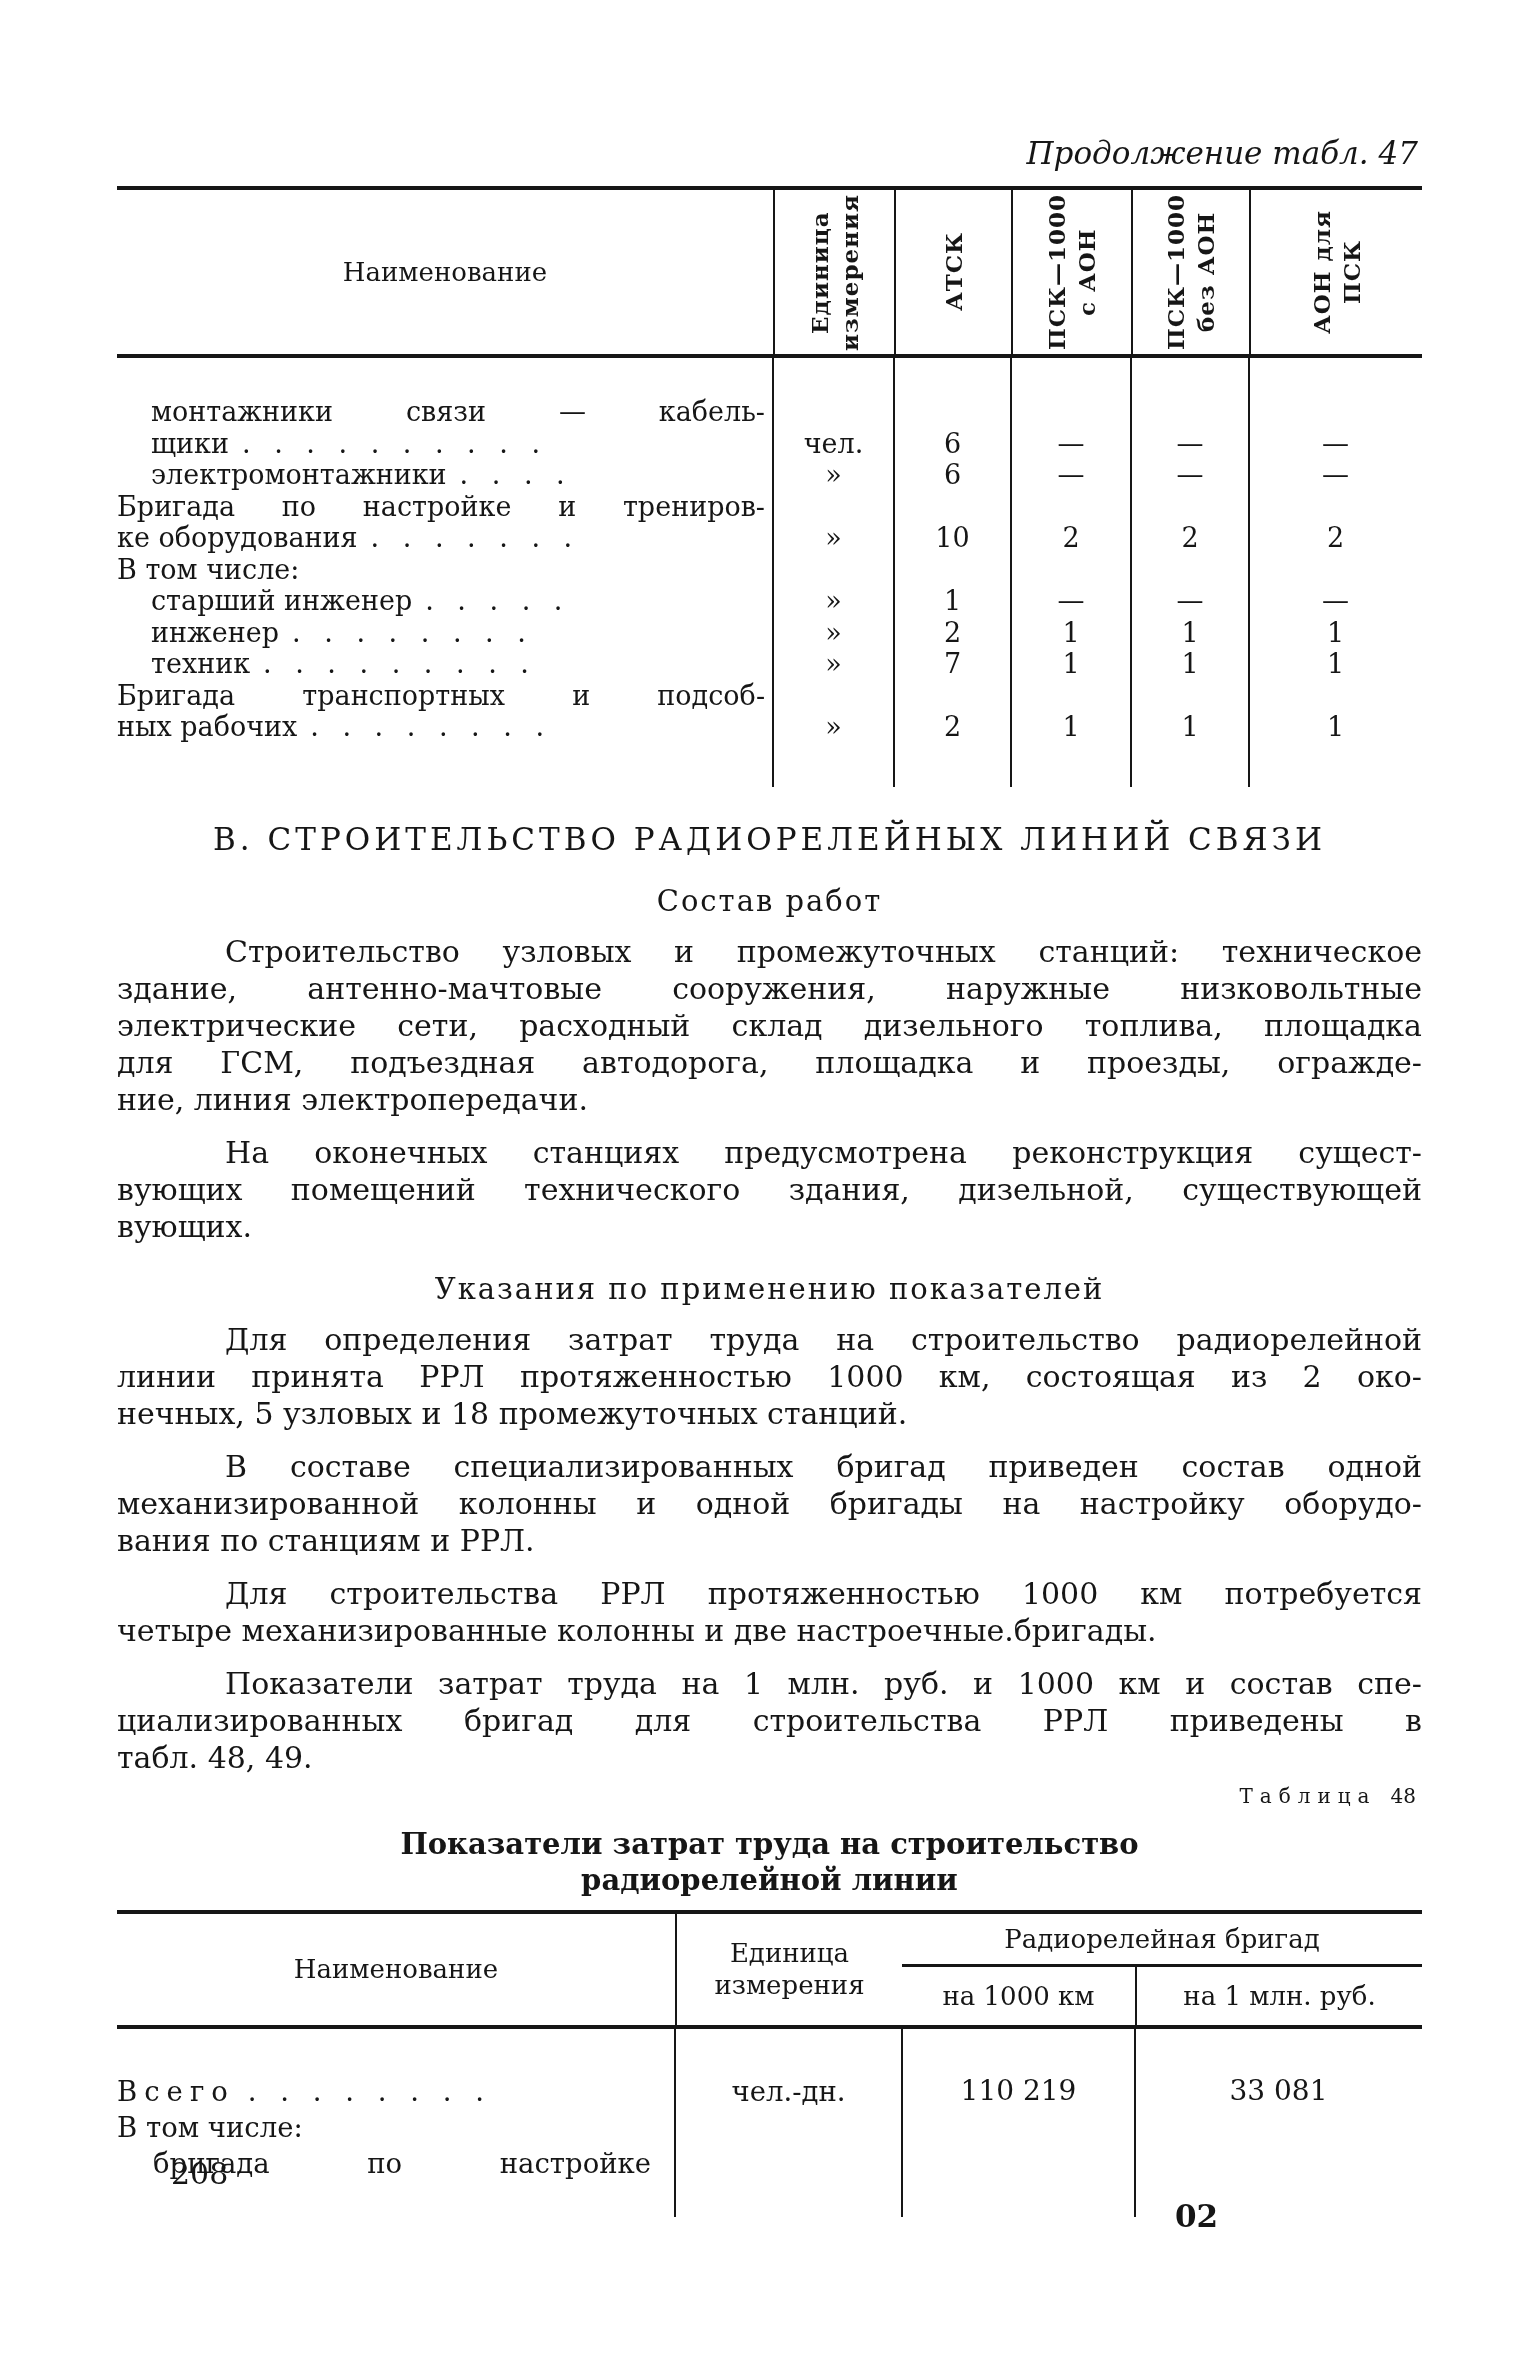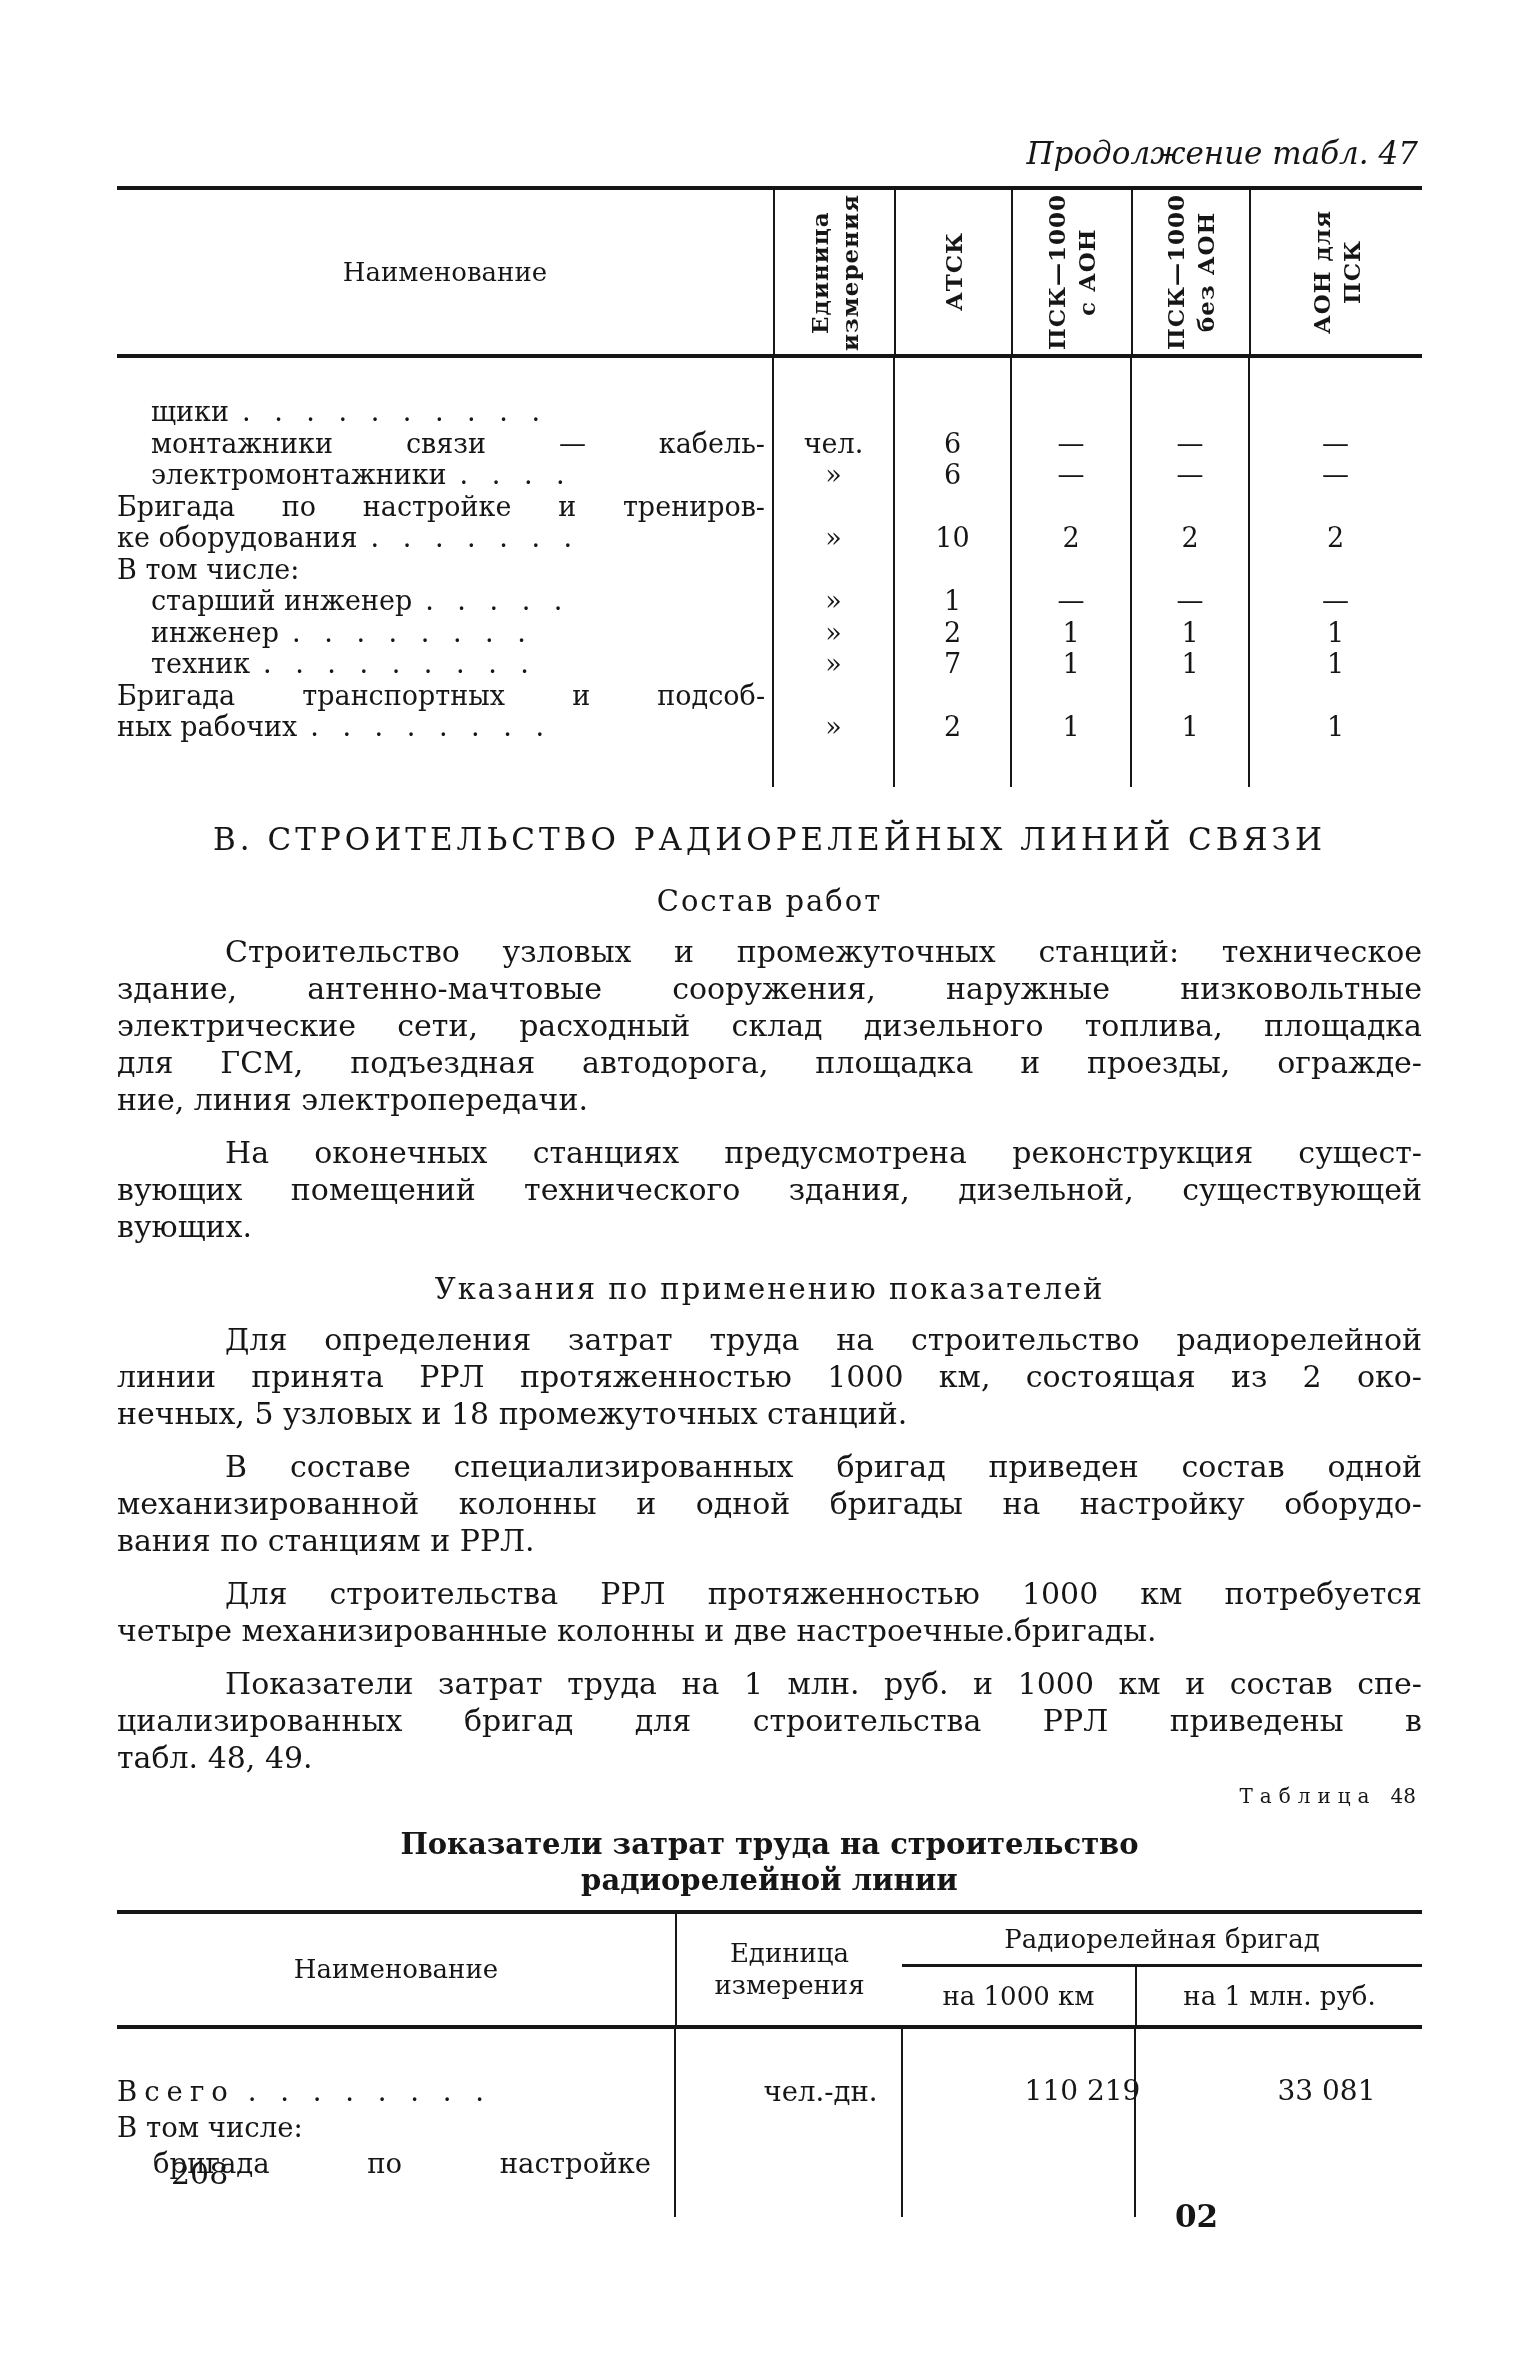--- a/index.html
+++ b/index.html
@@ -64,21 +64,21 @@
   .t48-header .hc { display:flex; align-items:center; justify-content:center; font-size:26px; text-align:center; }
   .t48-wname { width:558px; } .t48-wunit { width:227px; }
   .t48-group { flex:1; display:flex; flex-direction:column; }
   .t48-grouplabel { height:53px; display:flex; align-items:center; justify-content:center; font-size:26px; border-bottom:3px solid #161616; }
   .t48-subrow { flex:1; display:flex; }
   .t48-sub1 { width:233px; display:flex; align-items:center; justify-content:center; font-size:26px; }
   .t48-sub2 { flex:1; border-left:2px solid #161616; display:flex; align-items:center; justify-content:center; font-size:26px; }
   .t48-unitcell { white-space:pre-line; line-height:1.25; }
   .t48-body { position:relative; padding:44px 0 36px; font-size:27.5px; }
   .t48-body .v1 { left:557px; } .t48-body .v2 { left:784px; } .t48-body .v3 { left:1017px; }
-  .t48-row1 { display:flex; align-items:flex-start; line-height:36px;gap:32px; }
+  .t48-row1 { display:flex; align-items:flex-start; line-height:36px; }
   .t48-cname { width:558px; padding-right:6px; }
   .t48-cunit { width:227px; text-align:center; }
   .t48-c1 { width:233px; text-align:center; font-size:28px; }
   .t48-c2 { flex:1; text-align:center; font-size:28px; }
   .vsego { letter-spacing:7px; }
   .t48-line { line-height:36px; }
   .brigada { width:558px; padding-left:36px; padding-right:24px; text-align:justify; text-align-last:justify; line-height:36px; }
 
   
   .page-number { position:absolute; left:171px; top:2156px; font-size:30px; }
@@ -118,22 +118,22 @@
 
       <div class="t47-body">
         <div class="vline v1"></div>
         <div class="vline v2"></div>
         <div class="vline v3"></div>
         <div class="vline v4"></div>
         <div class="vline v5"></div>
 
         <div class="t47-row">
           <div class="cname">
+            <div class="nline ind jl">монтажники связи — кабель-</div>
             <div class="nline ind"><span>щики</span><span class="dots">. . . . . . . . . .</span></div>
-            <div class="nline ind jl">монтажники связи — кабель-</div>
           </div>
           <div class="cell cunit">чел.</div>
           <div class="cell catsk">6</div>
           <div class="cell cpsk1">—</div>
           <div class="cell cpsk2">—</div>
           <div class="cell caon">—</div>
         </div>
 
         <div class="t47-row">
           <div class="cname">

